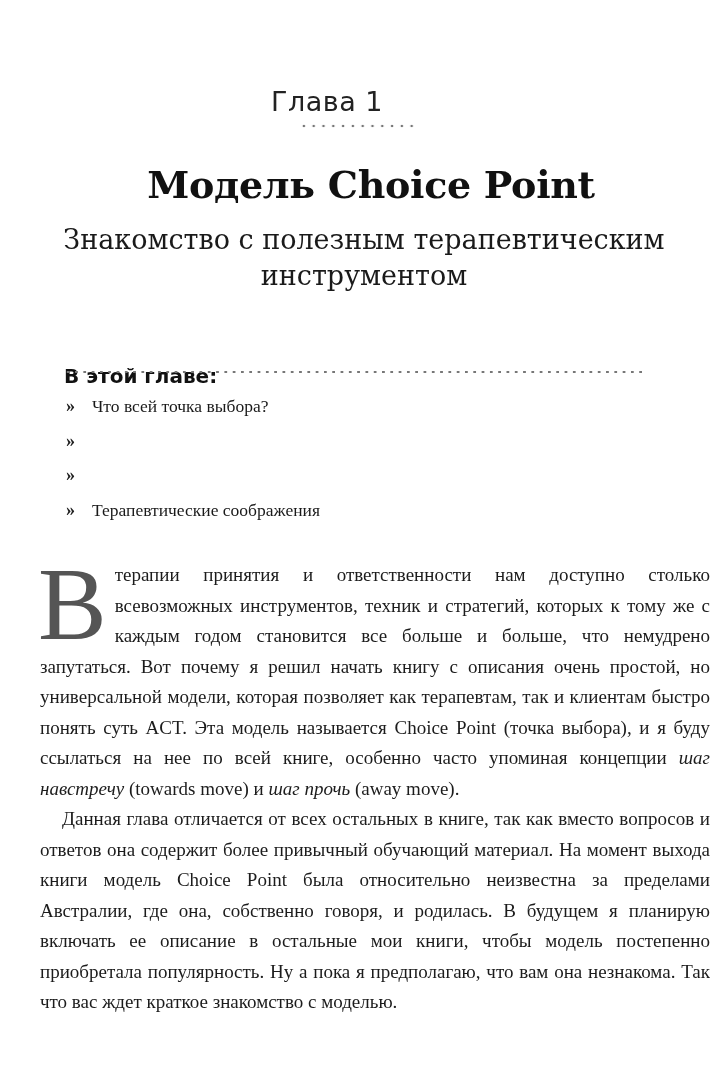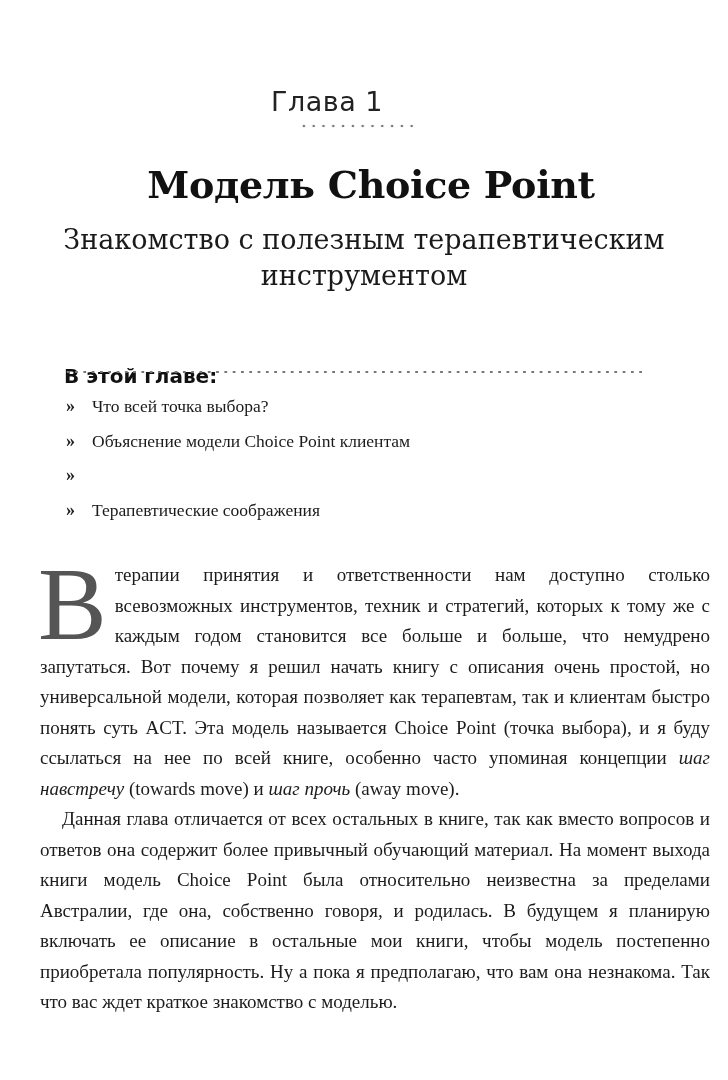--- a/index.html
+++ b/index.html
@@ -148,21 +148,20 @@
 <div class="in-chapter-heading">В этой главе:</div>
 <div class="in-chapter-dots"></div>
 
 <ul class="topics">
   <li>
     <span class="bullet">»</span>
     <span>Что всей точка выбора?</span>
   </li>
   <li>
     <span class="bullet">»</span>
-    <span>Объяснение модели Choice Point клиентам</span>
   </li>
   <li>
     <span class="bullet">»</span>
   </li>
   <li>
     <span class="bullet">»</span>
     <span>Терапевтические соображения</span>
   </li>
 </ul>
 

